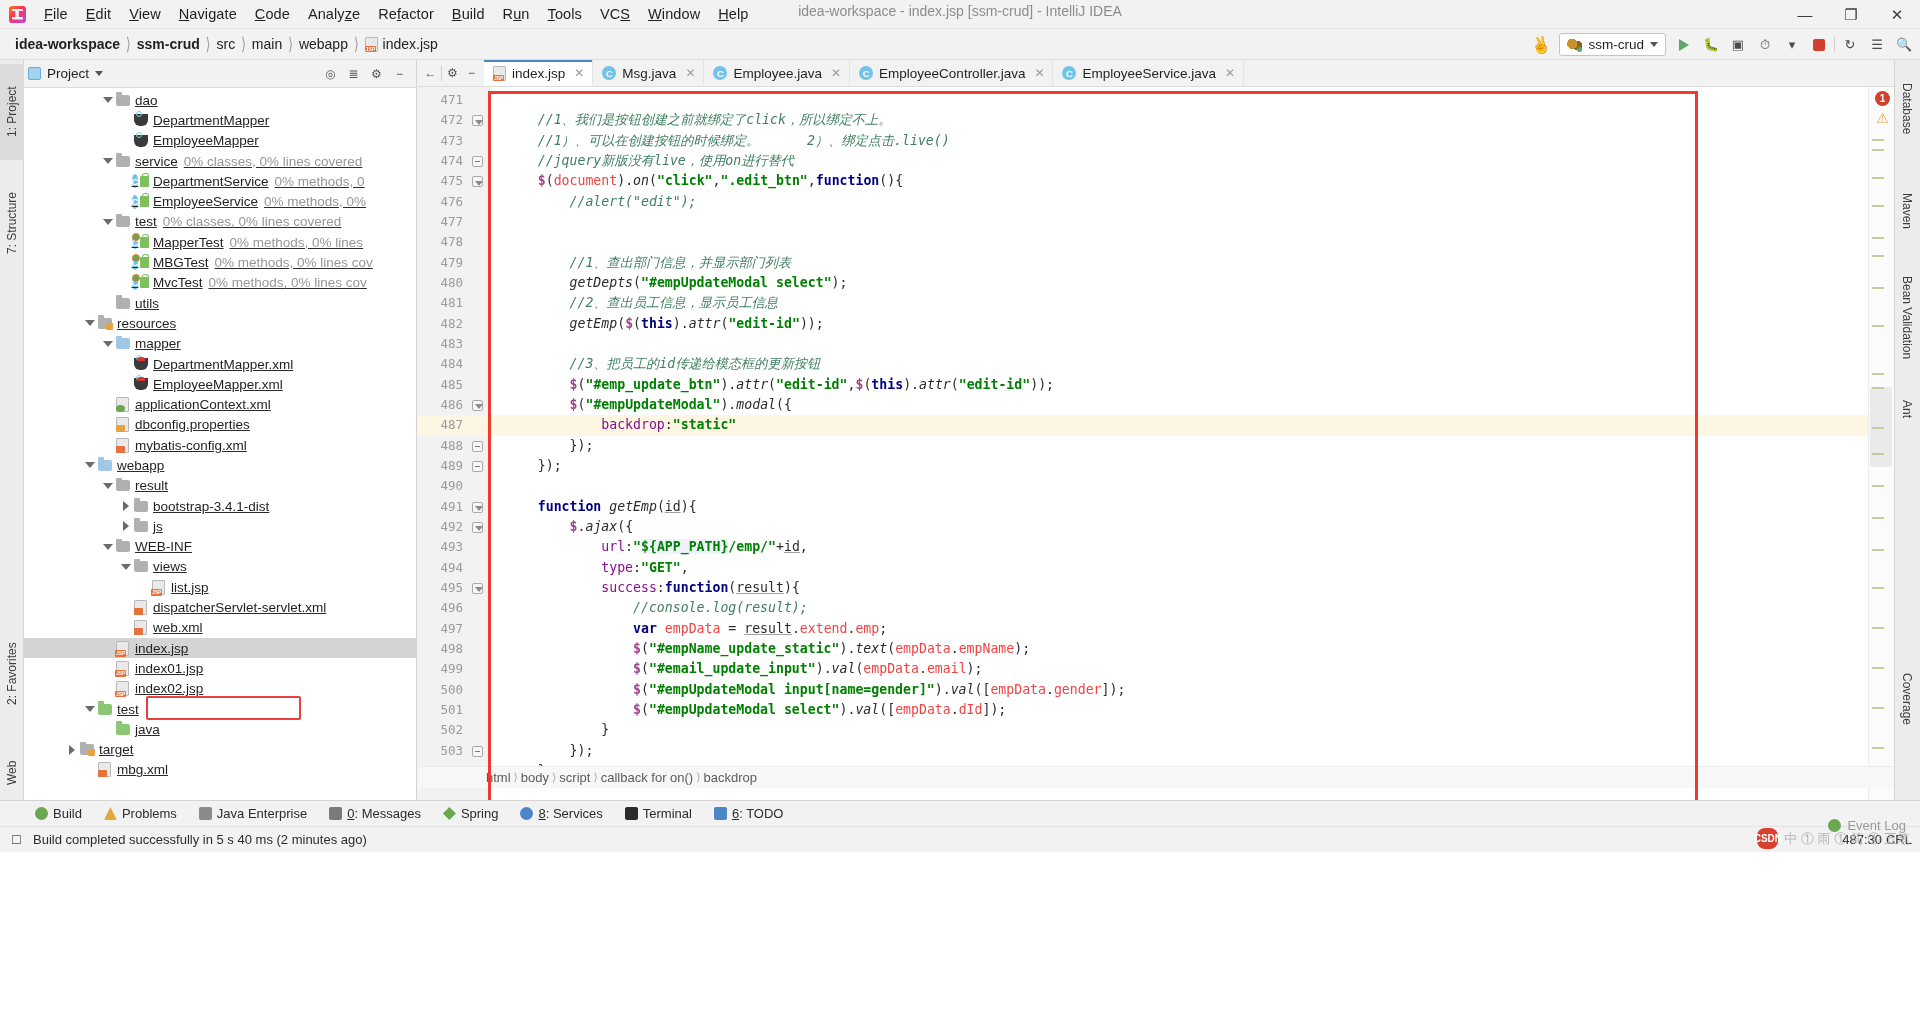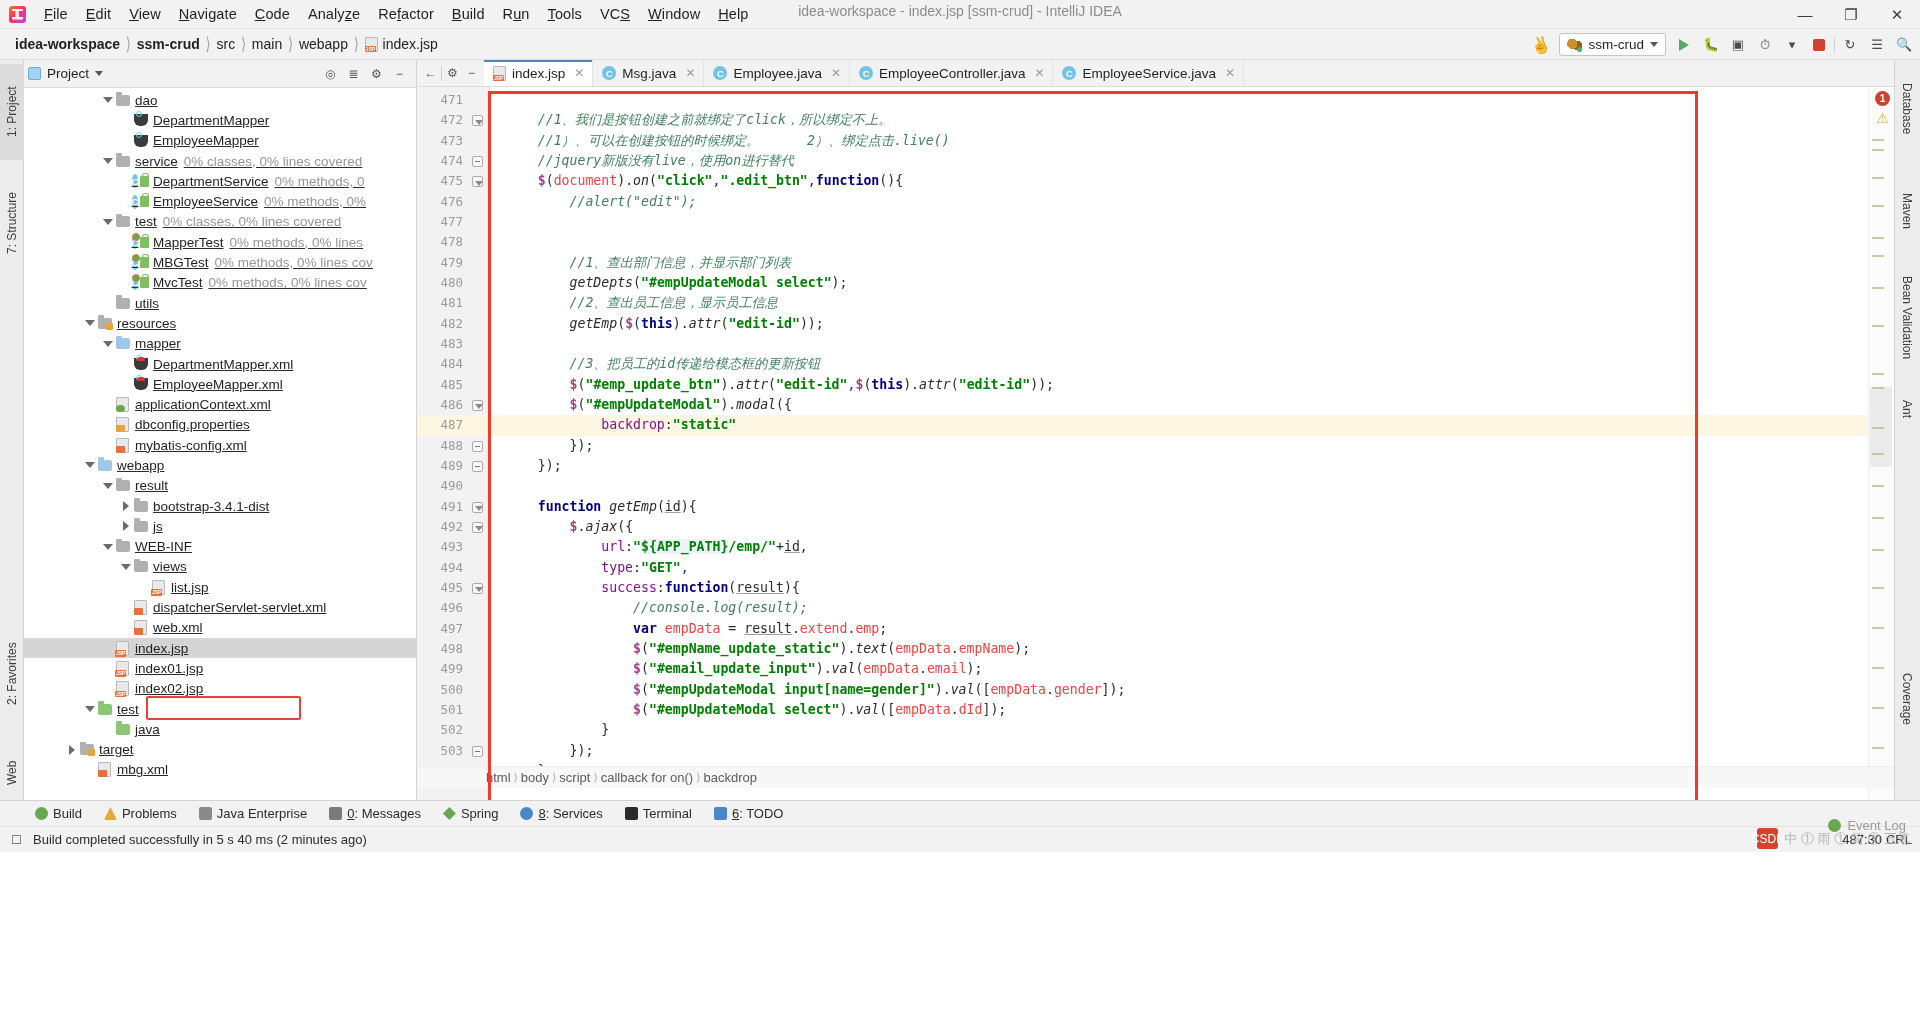--- a/index.html
+++ b/index.html
@@ -292,22 +292,22 @@
 
   
   .footer {
     position: absolute; left: 0; top: 852px; width: 1920px; height: 177px; background: #fff;
   }
   .watermark {
     position: absolute; right: 10px; bottom: 178px; display: flex; align-items: center; gap: 6px;
     font-size: 13px; color: #9a9a9a;
   }
   .wm-logo {
-    width: 21px; height: 21px; border-radius: 3px; background: #d8402f; color: #fff;
-    font-size: 12px; font-weight: normal; display: flex; align-items: center; justify-content: center;
+    width: 21px; height: 21px; border-radius: 8px; background: #d8402f; color: #fff;
+    font-size: 10px; font-weight: bold; display: flex; align-items: center; justify-content: center;
   }
   .wm-blur { color: #b4b4b4; filter: blur(.3px); }
   .divider-v { width: 1px; height: 15px; background: #d0d0d0; }
 </style>
 </head>
 <body>
 
 <div id="app">
 
   <div class="titlebar">

